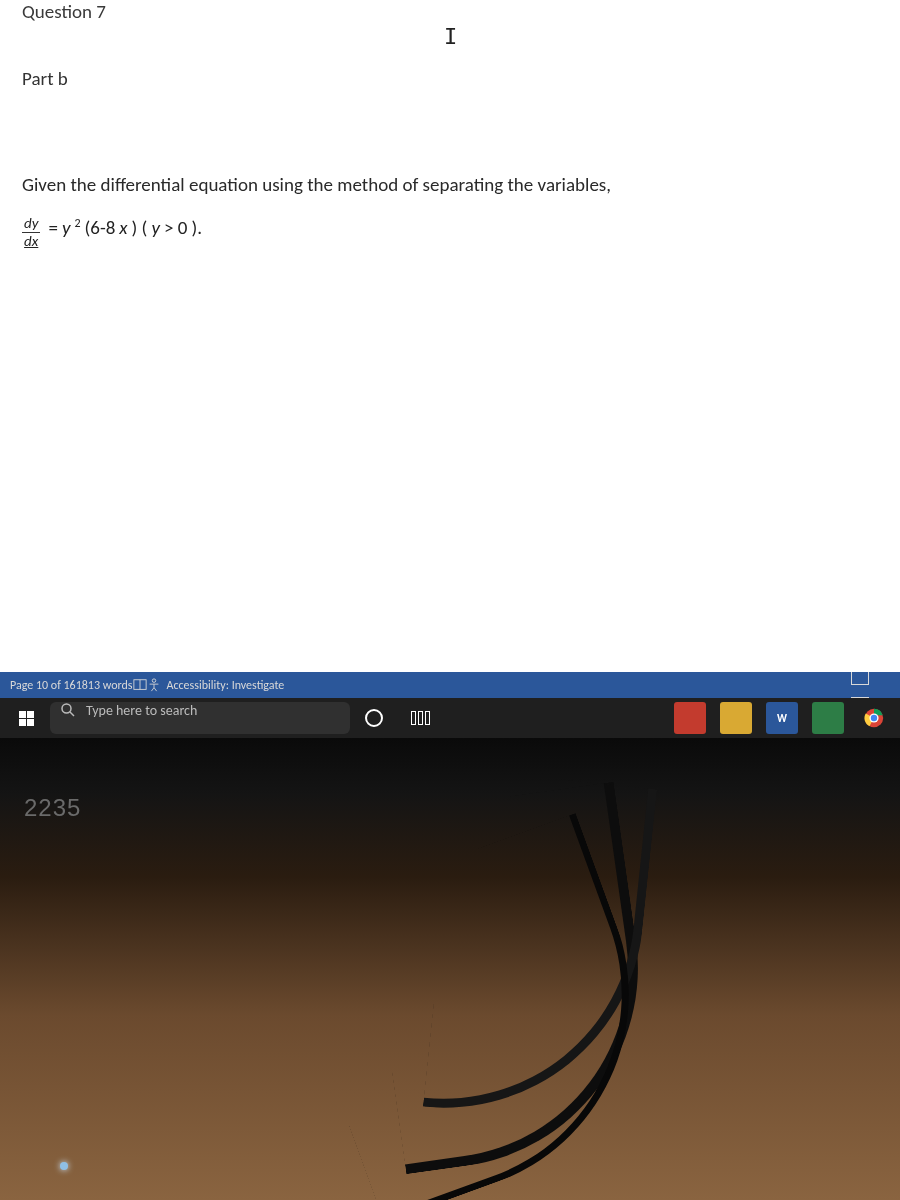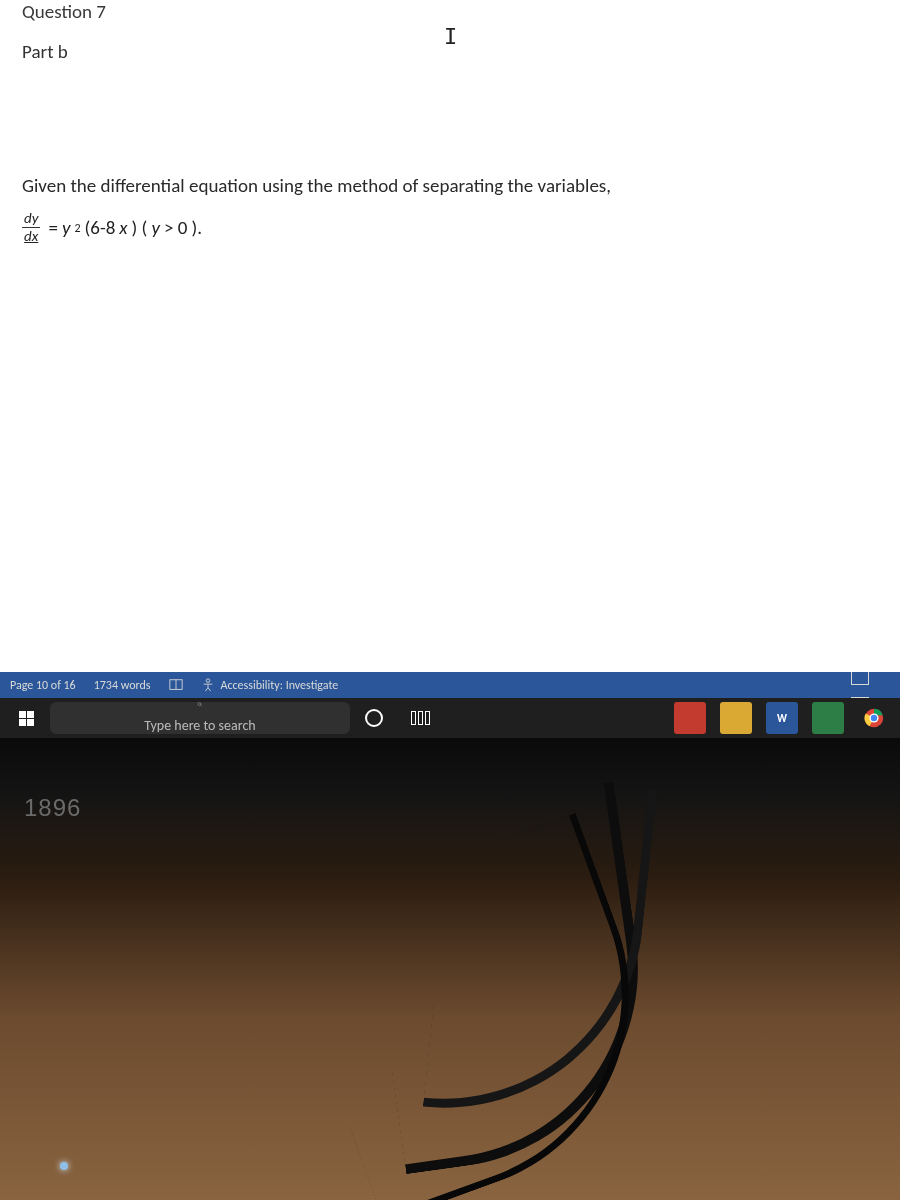--- a/index.html
+++ b/index.html
@@ -28,41 +28,41 @@
     color: #333;
   }
   .q-header {
     font-size: 19px;
     color: #3a3a3a;
     padding-top: 0;
   }
   .partb {
     font-size: 19px;
     color: #333;
-    margin-top: 17px;
+    margin-top: 44px;
   }
   .cursor-i {
     position: absolute;
     top: 24px;
     left: 444px;
     font-family: Consolas, monospace;
     font-size: 22px;
     color: #222;
   }
   .body-text {
-    margin-top: 108px;
+    margin-top: 80px;
     font-size: 19px;
     line-height: 1.6;
     color: #2a2a2a;
   }
   .eqline {
-    margin-top: 10px;
-    font-size: 19px;
-    display: flex;
-    align-items: center;
+    margin-top: 16px;
+    font-size: 19px;
+    display: flex;
+    align-items: flex-start;
     gap: 4px;
     color: #222;
   }
   .frac {
     display: inline-flex;
     flex-direction: column;
     align-items: center;
     font-style: italic;
     font-size: 15px;
     line-height: 1;
@@ -80,21 +80,20 @@
 
   
   .statusbar {
     height: 26px;
     background: #2b579a;
     color: #d8d8d8;
     display: flex;
     align-items: center;
     font-size: 12px;
     padding: 0 10px;
-    gap: 18px;
   }
   .statusbar .right { margin-left: auto; display: flex; align-items: center; gap: 12px; flex-direction: column; }
   .sb-icon { width: 14px; height: 14px; display: inline-block; }
   .sb-item { display: flex; align-items: center; gap: 6px; cursor: default; }
   .sb-box { width: 18px; height: 14px; border: 1px solid #d8d8d8; display:inline-block; }
   .sb-box.filled { background: rgba(255,255,255,0.15); }
   .zoom-track { width: 60px; height: 2px; background: #d8d8d8; position: relative; }
   .zoom-thumb { position:absolute; left: 30px; top:-4px; width:2px; height:10px; background:#d8d8d8;}
 
   
@@ -112,27 +111,26 @@
     color: #fff;
   }
   .winlogo {
     display:grid; grid-template-columns: 7px 7px; grid-template-rows:7px 7px; gap:1px;
   }
   .winlogo span { background:#fff; }
   .searchbox {
     height: 32px;
     background: #303030;
     border-radius: 6px;
-    display:flex; align-items:center;
+    display:flex; 
     padding: 0 10px;
     gap: 10px;
     width: 300px;
     color: #bbb;
     font-size: 14px;
-    flex-direction: column;
   }
   .cortana-ring { width:18px; height:18px; border:2px solid #fff; border-radius:50%; }
   .taskview { display:flex; gap:2px; }
   .taskview span { width:5px; height:14px; border:1px solid #fff; }
   .tb-app { width:32px; height:32px; border-radius:3px; display:flex; align-items:center; justify-content:center; font-size:11px; font-weight:bold; color:#fff; }
   .tb-spacer { flex:1; }
 
   
   .bezel {
     position:absolute;
@@ -192,21 +190,21 @@
         <span> &gt; 0 ).</span>
     </div>
 
   </div>
 
   <div class="statusbar">
     <div class="sb-item">
       <span>Page 10 of 16</span>
     </div>
     <div class="sb-item">
-      <span>1734 words</span>
+      <span>1813 words</span>
     </div>
     <div class="sb-item">
       <svg class="sb-icon" viewBox="0 0 16 16">
           <rect x="1" y="2" width="14" height="11" fill="none" stroke="#d8d8d8" stroke-width="1"></rect>
           <line x1="8" y1="2" x2="8" y2="13" stroke="#d8d8d8"></line>
         </svg>
     </div>
     <div class="sb-item">
       <svg class="sb-icon" viewBox="0 0 16 16">
           <circle cx="8" cy="3" r="2" fill="none" stroke="#d8d8d8"></circle>
@@ -276,18 +274,18 @@
         <path d="M12 2 A10 10 0 0 1 21.5 9 L12 9 Z" fill="#0f9d58"></path>
         <path d="M3 7 L12 12 L7 21 A10 10 0 0 1 3 7 Z" fill="#ffcd40"></path>
         <circle cx="12" cy="12" r="5" fill="#fff"></circle>
         <circle cx="12" cy="12" r="3.5" fill="#4285f4"></circle>
       </svg>
     </div>
   </div>
 </div>
 
 <div class="bezel">
-  <div class="model">1896</div>
+  <div class="model">2235</div>
   <div class="cable c1"></div>
   <div class="cable c2"></div>
   <div class="cable c3"></div>
   <div class="dot d1"></div>
 </div>
 
 </body></html>

